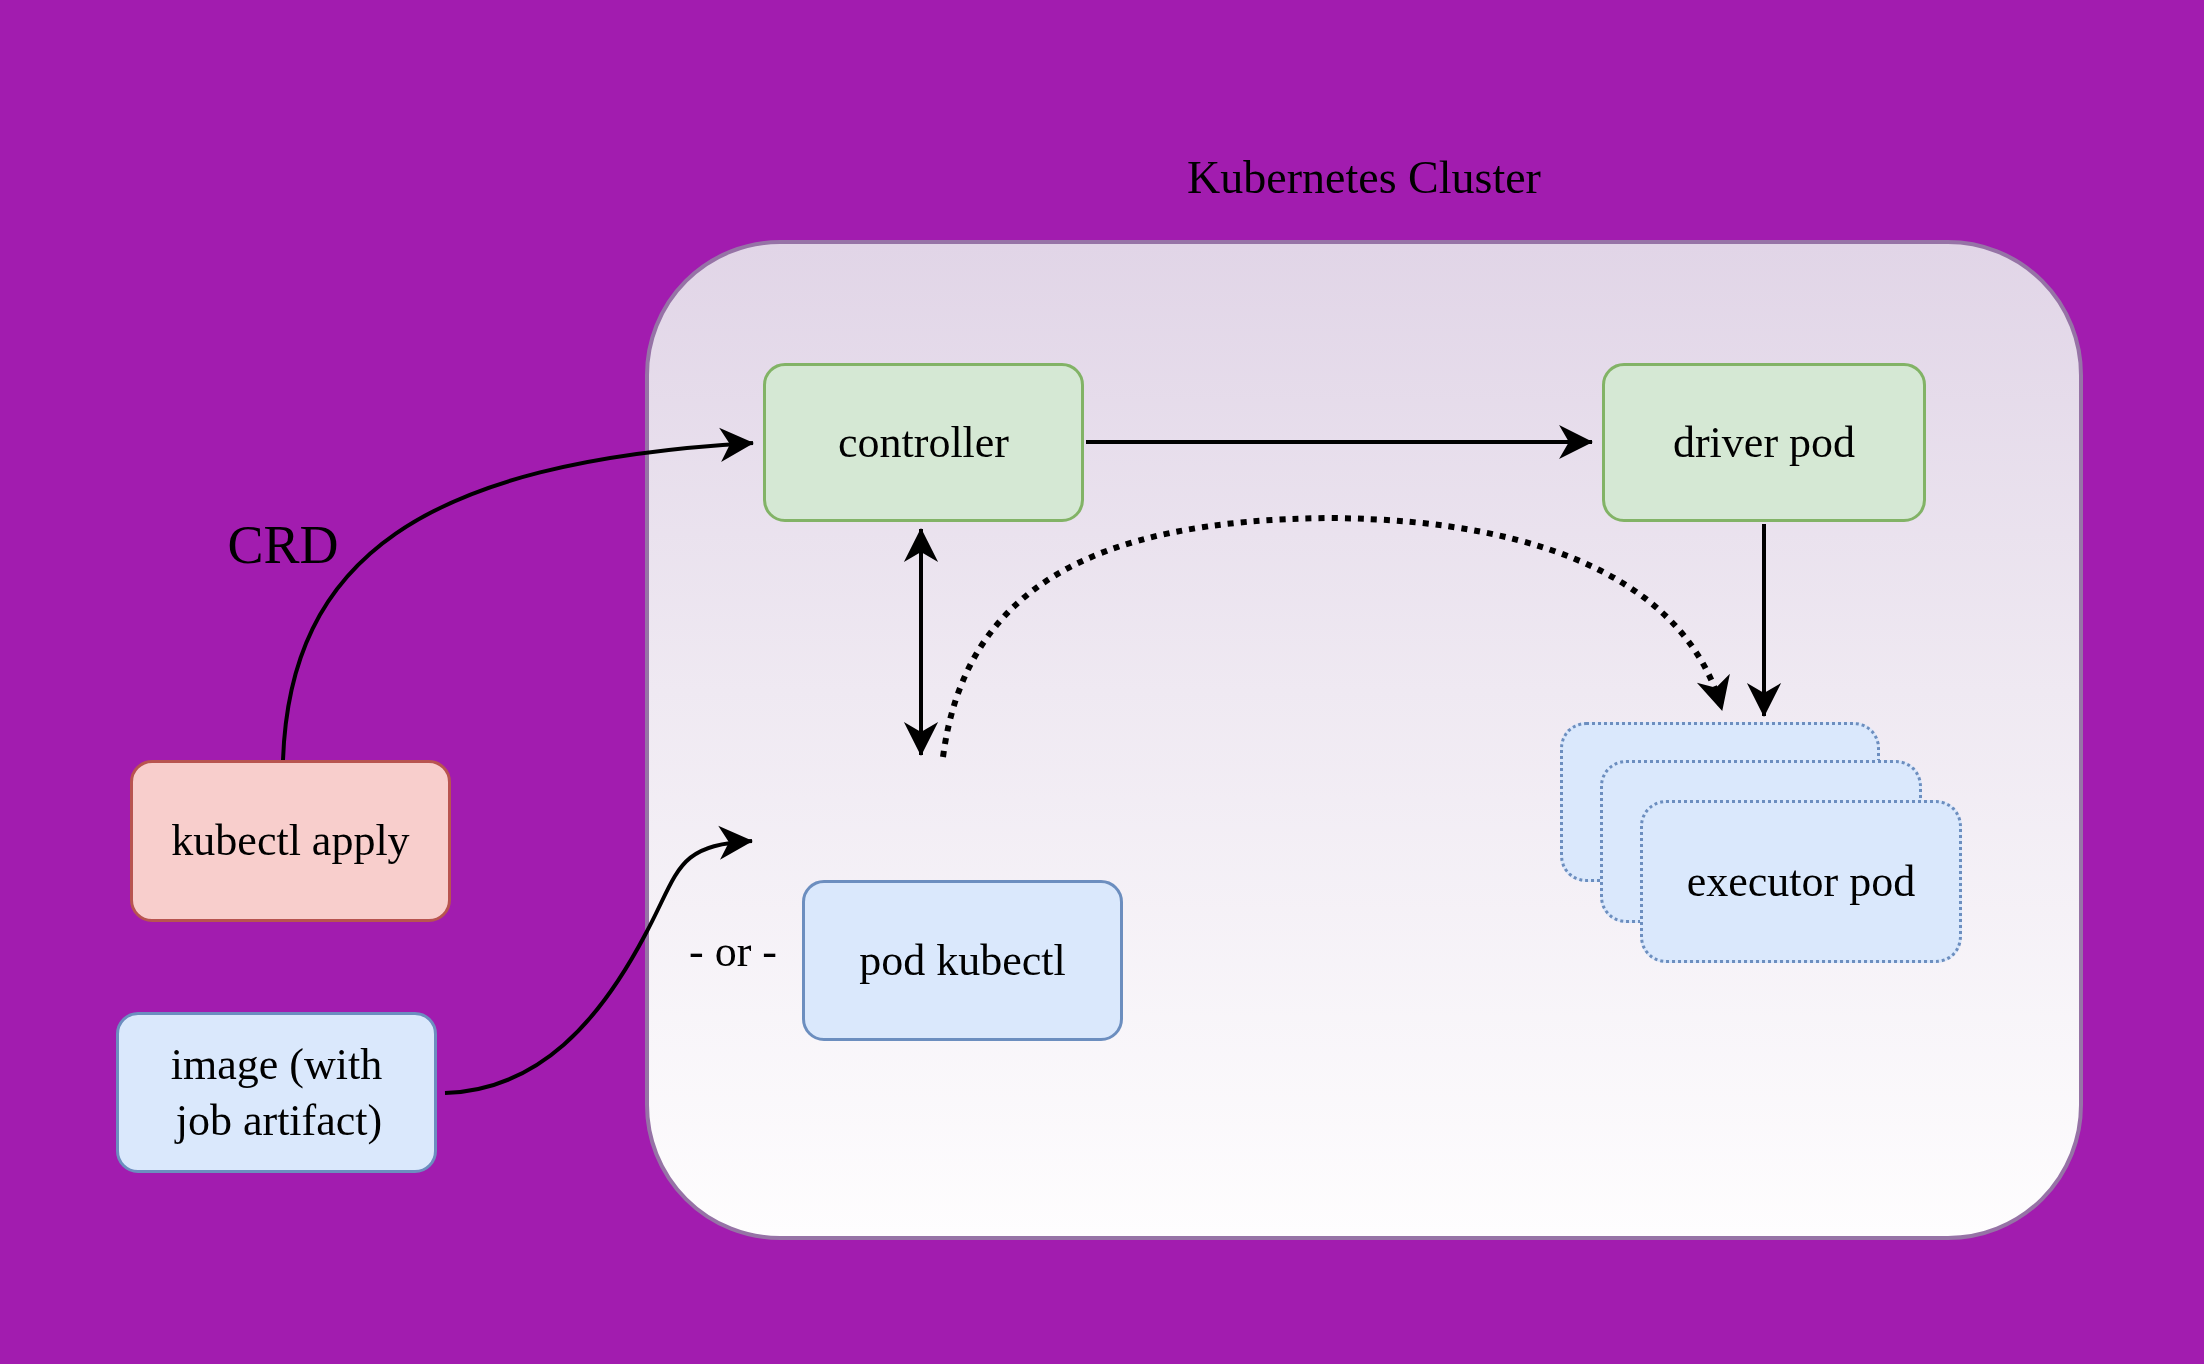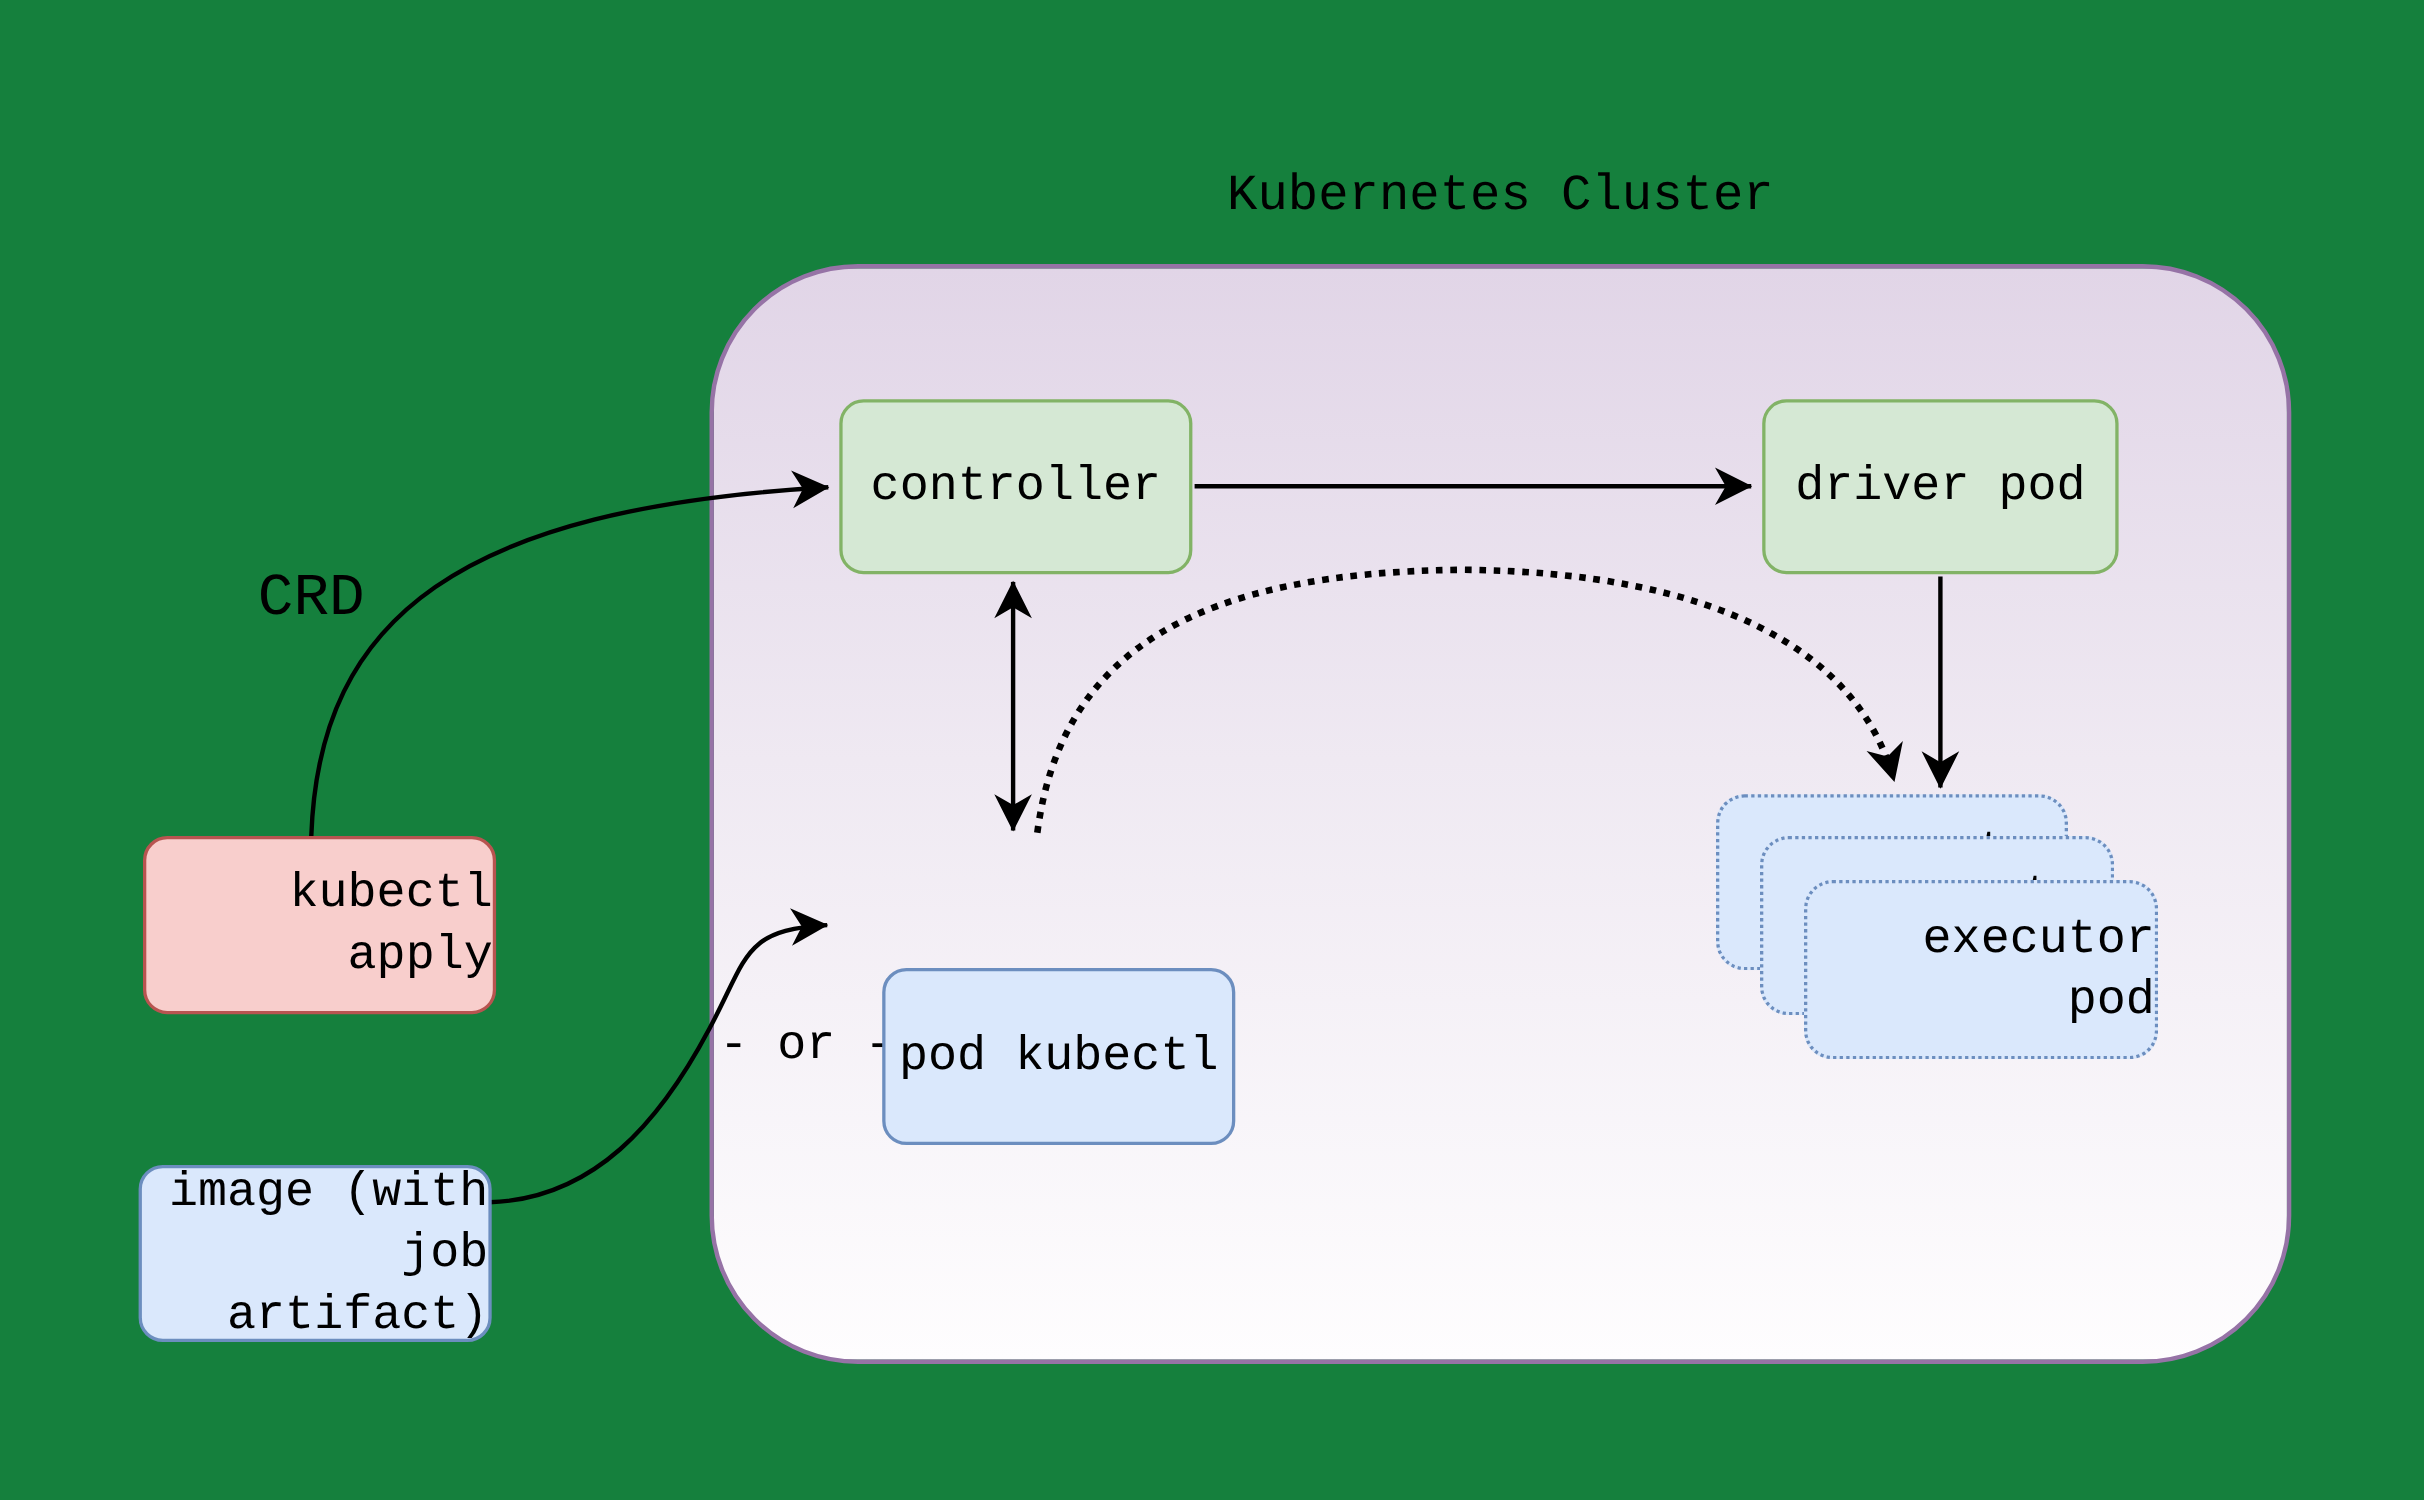--- a/index.html
+++ b/index.html
@@ -1,20 +1,20 @@
 <!DOCTYPE html>
 <html><head>
 <meta charset="utf-8">
 <style>
   html,body { margin:0; padding:0; background:#ffffff; }
   #canvas {
     position:relative;
     width:2204px; height:1364px;
-    background:#15803d;
-    font-family:Liberation Mono, monospace;
+    background:#a21caf;
+    font-family:Liberation Serif, serif;
     color:#000;
     overflow:hidden;
   }
   .abs { position:absolute; }
   
   #cluster {
     left:645px; top:240px; width:1438px; height:1000px;
     border:4px solid #9673a6;
     border-radius:135px;
     background:linear-gradient(180deg,#e1d5e7 0%,#efe9f2 45%,#fefdfe 100%);
@@ -71,21 +71,21 @@
 
     <path d="M943,757 C 965,590 1090,520 1330,518 C 1560,520 1690,592 1722,710" fill="none" stroke="#000" stroke-width="6" stroke-dasharray="6 7" marker-end="url(#arrow)"></path>
 
     <path d="M445,1093 C 540,1090 600,1020 645,935 C 680,870 675,845 752,841" fill="none" stroke="#000" stroke-width="4" marker-end="url(#arrow)"></path>
   </svg>
 
   <div class="node red abs" style="left:130px; top:760px; width:321px; height:162px;">
     <span>kubectl apply</span>
   </div>
 
-  <div class="node blue abs" style="left:126px; top:1012px; width:321px; height:161px;margin-top:47px;">
+  <div class="node blue abs" style="left:116px; top:1012px; width:321px; height:161px;">
     <span class="prewrap">image (with
 job artifact)</span>
   </div>
 
   <div class="node green abs" style="left:763px; top:363px; width:321px; height:159px;">
     <span>controller</span>
   </div>
 
   <div class="node green abs" style="left:1602px; top:363px; width:324px; height:159px;">
     <span>driver pod</span>

